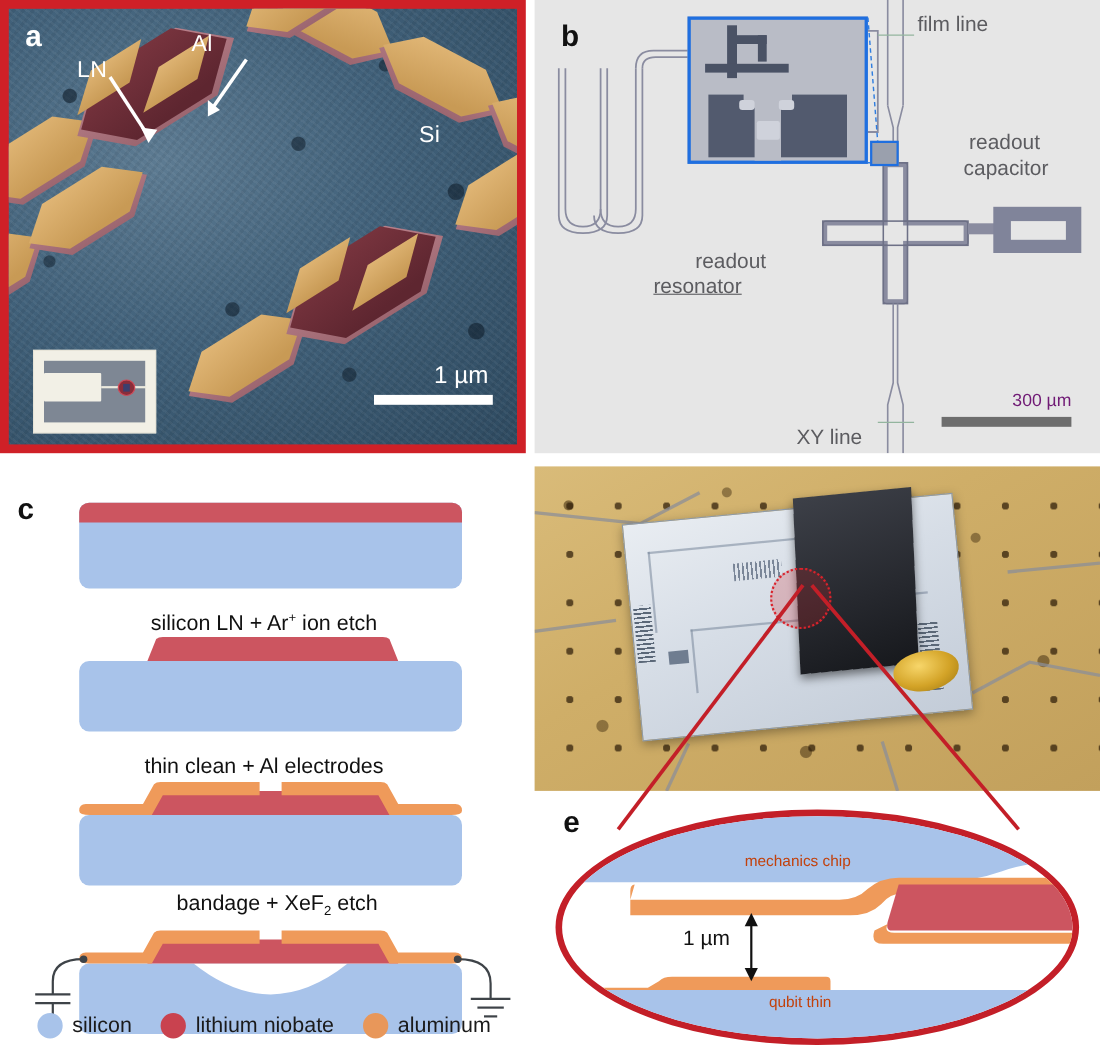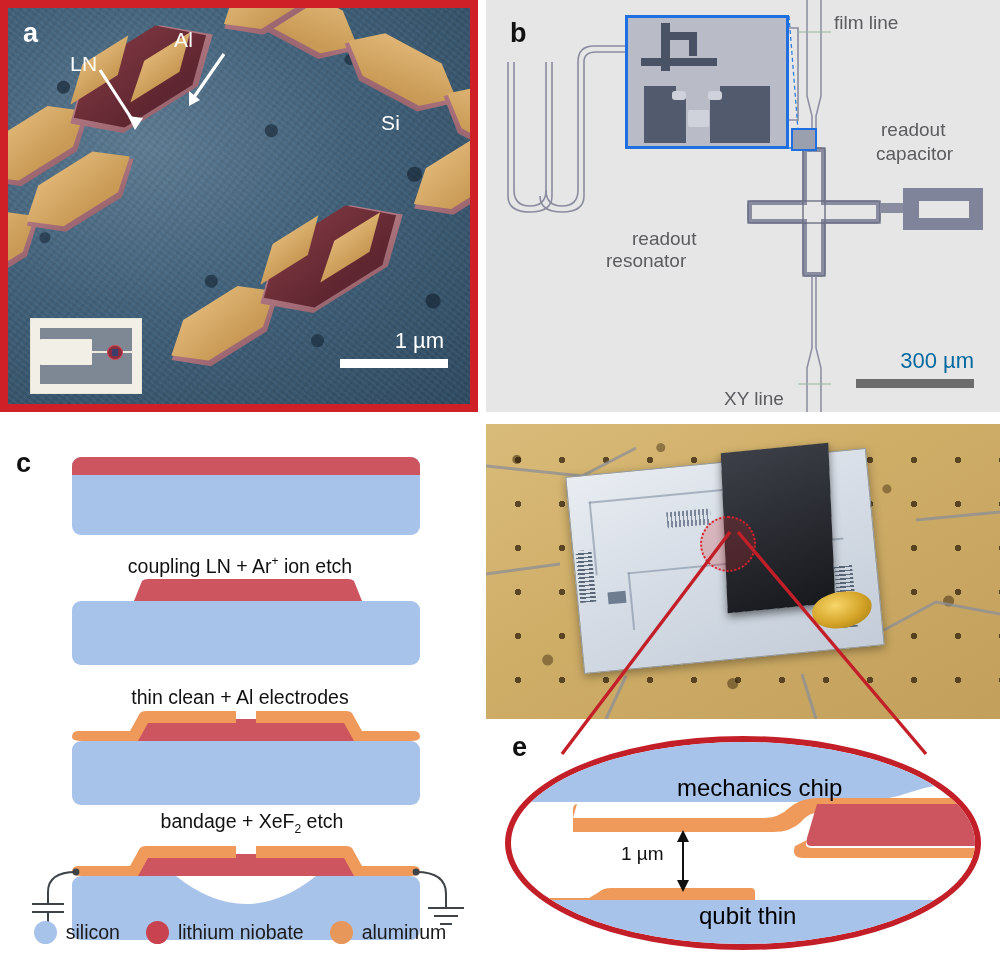--- a/index.html
+++ b/index.html
@@ -39,21 +39,21 @@
             background:#8a2d3a;border:1.5px solid #d04a58;}
   .ins .dot:after{content:"";position:absolute;left:4px;top:3px;width:6px;height:7px;background:#3b3f6e;}
   .sem-lab{position:absolute;color:#fff;font-size:21px;letter-spacing:.3px;}
   .sbar{position:absolute;right:22px;bottom:36px;width:108px;height:9px;background:#fff;}
   .sbar-t{position:absolute;right:26px;bottom:50px;color:#fff;font-size:22px;}
 
   
   #panel-b{left:486px;top:0;width:514px;height:412px;background:#e6e6e6;}
   .bl{position:absolute;color:#5c5c60;font-size:19px;line-height:1.15;}
   .bsbar{position:absolute;right:26px;bottom:24px;width:118px;height:9px;background:#6d6d6d;}
-  .bsbar-t{position:absolute;right:26px;bottom:38px;color:#0369a1;font-size:22px;}
+  .bsbar-t{position:absolute;right:26px;bottom:38px;color:#701a75;font-size:16px;}
   .zoombox{position:absolute;left:139px;top:15px;width:164px;height:134px;
            background:#b9bcc6;border:3px solid #1f6fe0;box-sizing:border-box;}
   .zb-gnd{position:absolute;left:16px;top:68px;right:16px;bottom:3px;background:#525a6e;}
   .zb-notch{position:absolute;background:#b9bcc6;}
   .zb-dark{position:absolute;background:#4a5265;}
   .zb-lite{position:absolute;background:#cfd2db;}
   .tiny-box{position:absolute;left:305px;top:128px;width:22px;height:19px;border:2px solid #1f6fe0;background:#9aa0ad;}
 
   
   #panel-c{left:0;top:414px;width:480px;height:540px;background:#fff;}
@@ -92,21 +92,21 @@
   .gold{position:absolute;left:326px;top:168px;width:60px;height:36px;
      background:radial-gradient(ellipse at 40% 35%,#f7d66a 0%,#d3a327 55%,#9d7612 100%);
      border-radius:50% 45% 55% 48%;transform:rotate(-8deg);}
   .dotcircle{position:absolute;left:214px;top:92px;width:52px;height:52px;border-radius:50%;
      border:2.5px dotted #d9232c;background:rgba(210,30,38,.22);}
 
   
   #panel-e{left:486px;top:720px;width:514px;height:234px;background:#fff;}
   .ell{position:absolute;left:19px;top:16px;width:476px;height:214px;border-radius:50%;
        border:6px solid #c31f28;box-sizing:border-box;overflow:hidden;background:#fff;}
-  .el-lab{position:absolute;font-size:24px;color:#000000;}
+  .el-lab{position:absolute;font-size:14px;color:#c2410c;}
   .dimlab{position:absolute;font-size:19px;color:#111;}
 
   svg{display:block;overflow:visible;}
 </style>
 </head>
 <body>
 
 <div class="panel" id="panel-a">
   <div class="sem">
 
@@ -255,36 +255,36 @@
     <div class="zb-lite" style="left:44px;top:73px;width:14px;height:9px;border-radius:3px;"></div>
     <div class="zb-lite" style="left:80px;top:73px;width:14px;height:9px;border-radius:3px;"></div>
     <div class="zb-lite" style="left:60px;top:92px;width:21px;height:17px;border-radius:2px;"></div>
   </div>
   <div class="tiny-box"></div>
 
   <span class="bl" style="left:348px;top:12px;">film line</span>
   <span class="bl" style="left:395px;top:119px;">readout</span>
   <span class="bl" style="left:390px;top:143px;">capacitor</span>
   <span class="bl" style="left:146px;top:228px;">readout</span>
-  <span class="bl" style="left:120px;top:250px;">resonator</span>
+  <span class="bl" style="left:108px;top:250px;text-decoration:underline;">resonator</span>
   <span class="bl" style="left:238px;top:388px;">XY line</span>
 
   <span class="bsbar-t">300 µm</span>
   <div class="bsbar"></div>
 
   <span class="plabel black" style="left:24px;top:20px;">b</span>
 </div>
 
 <div class="panel" id="panel-c">
   <span class="plabel black" style="left:16px;top:36px;">c</span>
 
   <div class="si" style="left:72px;top:43px;width:348px;height:78px;"></div>
   <div class="ln" style="left:72px;top:43px;width:348px;height:18px;border-radius:9px 9px 0 0;"></div>
 
-  <span class="step-t" style="top:140px;"><span>coupling LN + Ar</span><span class="sup">+</span><span> ion etch</span></span>
+  <span class="step-t" style="top:140px;"><span>silicon LN + Ar</span><span class="sup">+</span><span> ion etch</span></span>
   <svg style="position:absolute;left:72px;top:165px;" width="352" height="88">
     <rect x="0" y="22" width="348" height="64" rx="9" fill="#a8c3ea"></rect>
     <path d="M 62 22 L 70 2 Q 72 0 76 0 L 276 0 Q 280 0 282 2 L 290 22 Z" fill="#cc5560"></path>
   </svg>
 
   <span class="step-t" style="top:272px;">thin clean + Al electrodes</span>
   <svg style="position:absolute;left:72px;top:297px;" width="352" height="96">
     <rect x="0" y="30" width="348" height="64" rx="9" fill="#a8c3ea"></rect>
     <path d="M 62 30 L 70 10 Q 72 8 76 8 L 276 8 Q 280 8 282 10 L 290 30 Z" fill="#cc5560"></path>
     <path d="M 0 26 Q 0 20 6 20 L 58 20 L 68 2 Q 70 0 74 0 L 164 0 L 164 12 L 76 12 L 66 30 L 10 30 Q 0 30 0 26 Z" fill="#ef9a5a"></path>

